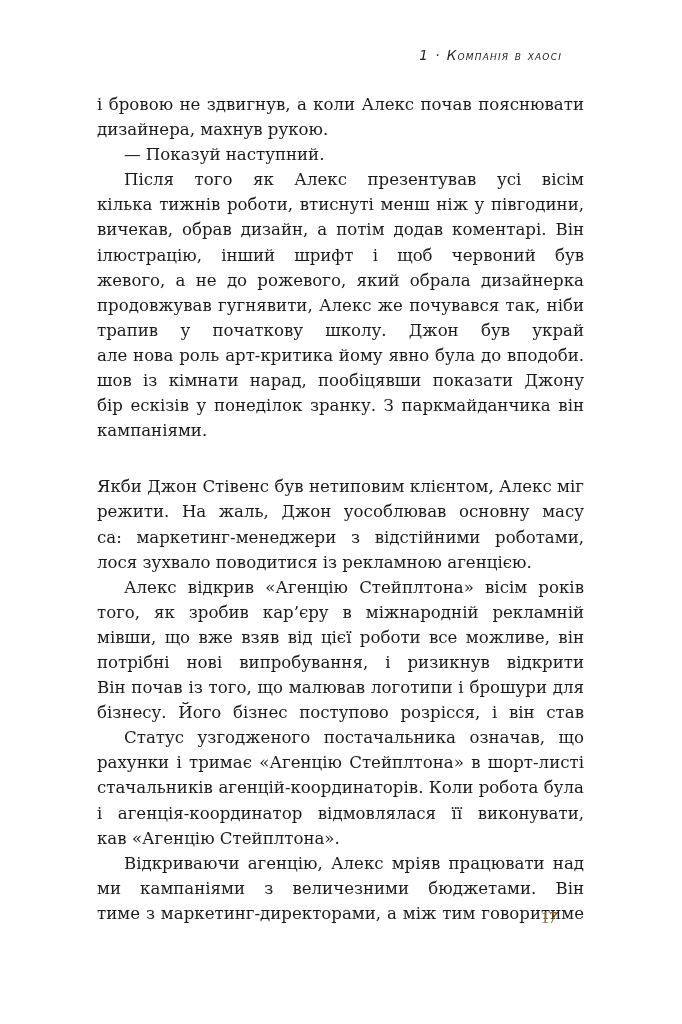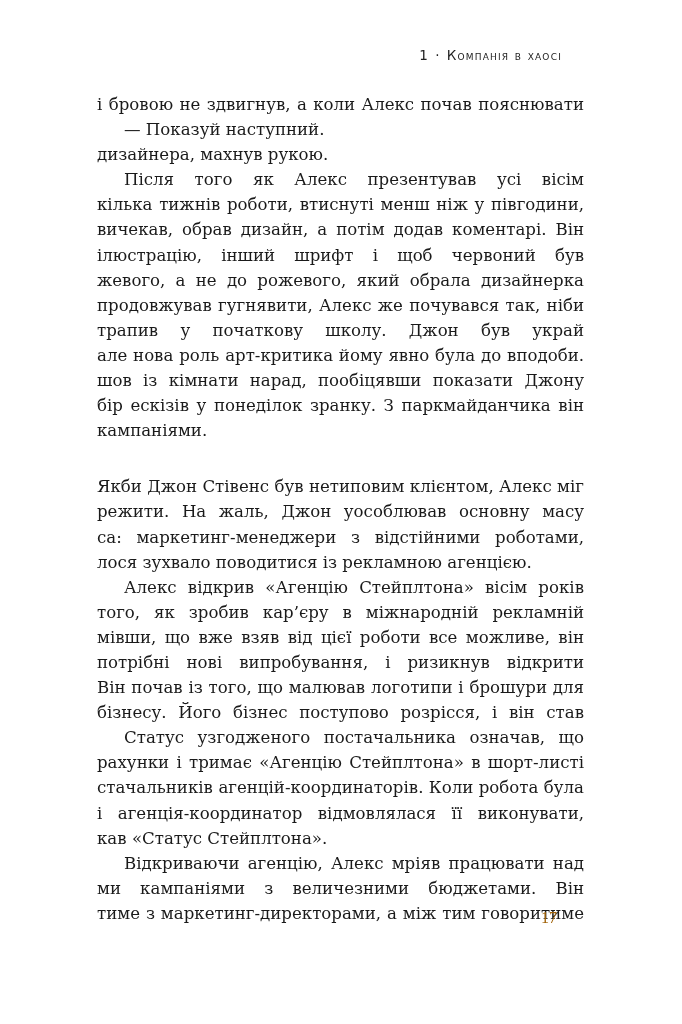--- a/index.html
+++ b/index.html
@@ -17,20 +17,21 @@
     }
     .running-head {
       position: absolute;
       top: 47px;
       right: 120px;
       font-family: "DejaVu Sans", "Liberation Sans", sans-serif;
       font-size: 13.5px;
       letter-spacing: 1.2px;
       color: #222;
       font-variant: small-caps;
+      font-style: italic;
     }
     .running-head .sep {
       margin: 0 6px;
     }
     .text-block {
       position: absolute;
       left: 97px;
       top: 92px;
       width: 487px;
       font-size: 16.6px;
@@ -66,22 +67,22 @@
 </head>
 <body>
 
 <div class="running-head">
   <span>1</span><span class="sep">·</span><span>Компанія в хаосі</span>
 </div>
 
 <div class="text-block">
   <div id="block1">
       <span class="line" style="white-space: normal; height: 25.1px; overflow: hidden;">і бровою не здвигнув, а коли Алекс почав пояснювати бачення</span>
+      <span class="line last">дизайнера, махнув рукою.</span>
       <span class="line indent last">— Показуй наступний.</span>
-      <span class="line last">дизайнера, махнув рукою.</span>
       <span class="line indent" style="white-space: normal; height: 25.1px; overflow: hidden;">Після того як Алекс презентував усі вісім концепцій — де-</span>
       <span class="line" style="white-space: normal; height: 25.1px; overflow: hidden;">кілька тижнів роботи, втиснуті менш ніж у півгодини, — Джон</span>
       <span class="line" style="white-space: normal; height: 25.1px; overflow: hidden;">вичекав, обрав дизайн, а потім додав коментарі. Він хотів іншу</span>
       <span class="line" style="white-space: normal; height: 25.1px; overflow: hidden;">ілюстрацію, інший шрифт і щоб червоний був ближчий до оран-</span>
       <span class="line" style="white-space: normal; height: 25.1px; overflow: hidden;">жевого, а не до рожевого, який обрала дизайнерка Алекса. Джон</span>
       <span class="line" style="white-space: normal; height: 25.1px; overflow: hidden;">продовжував гугнявити, Алекс же почувався так, ніби знову по-</span>
       <span class="line" style="white-space: normal; height: 25.1px; overflow: hidden;">трапив у початкову школу. Джон був украй некваліфікованим,</span>
       <span class="line" style="white-space: normal; height: 25.1px; overflow: hidden;">але нова роль арт-критика йому явно була до вподоби. Алекс пі-</span>
       <span class="line" style="white-space: normal; height: 25.1px; overflow: hidden;">шов із кімнати нарад, пообіцявши показати Джону новий на-</span>
       <span class="line" style="white-space: normal; height: 25.1px; overflow: hidden;">бір ескізів у понеділок зранку. З паркмайданчика він виїжджав</span>
@@ -96,20 +97,20 @@
       <span class="line indent" style="white-space: normal; height: 25.1px; overflow: hidden;">Алекс відкрив «Агенцію Стейплтона» вісім років тому, після</span>
       <span class="line" style="white-space: normal; height: 25.1px; overflow: hidden;">того, як зробив кар’єру в міжнародній рекламній агенції. Зрозу-</span>
       <span class="line" style="white-space: normal; height: 25.1px; overflow: hidden;">мівши, що вже взяв від цієї роботи все можливе, він вирішив, що</span>
       <span class="line" style="white-space: normal; height: 25.1px; overflow: hidden;">потрібні нові випробування, і ризикнув відкрити власну справу.</span>
       <span class="line" style="white-space: normal; height: 25.1px; overflow: hidden;">Він почав із того, що малював логотипи і брошури для малого</span>
       <span class="line" style="white-space: normal; height: 25.1px; overflow: hidden;">бізнесу. Його бізнес поступово розрісся, і він став узгодженим</span>
       <span class="line indent" style="white-space: normal; height: 25.1px; overflow: hidden;">Статус узгодженого постачальника означав, що банк сплачує</span>
       <span class="line" style="white-space: normal; height: 25.1px; overflow: hidden;">рахунки і тримає «Агенцію Стейплтона» в шорт-листі інших по-</span>
       <span class="line" style="white-space: normal; height: 25.1px; overflow: hidden;">стачальників агенцій-координаторів. Коли робота була дрібна</span>
       <span class="line" style="white-space: normal; height: 25.1px; overflow: hidden;">і агенція-координатор відмовлялася її виконувати, банк викли-</span>
-      <span class="line last">кав «Статус Стейплтона».</span>
+      <span class="line last">кав «Агенцію Стейплтона».</span>
       <span class="line indent" style="white-space: normal; height: 25.1px; overflow: hidden;">Відкриваючи агенцію, Алекс мріяв працювати над важливи-</span>
       <span class="line" style="white-space: normal; height: 25.1px; overflow: hidden;">ми кампаніями з величезними бюджетами. Він уявляв, як обіда-</span>
       <span class="line" style="white-space: normal; height: 25.1px; overflow: hidden;">тиме з маркетинг-директорами, а між тим говоритиме акторам</span>
     </div>
 </div>
 
 <div class="page-number">17</div>
 
 </body></html>

